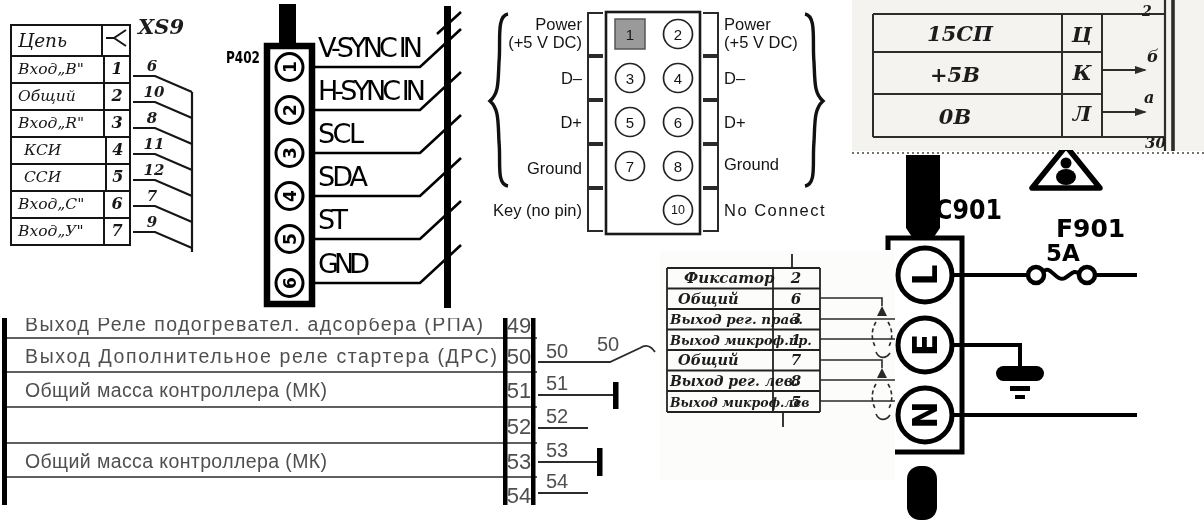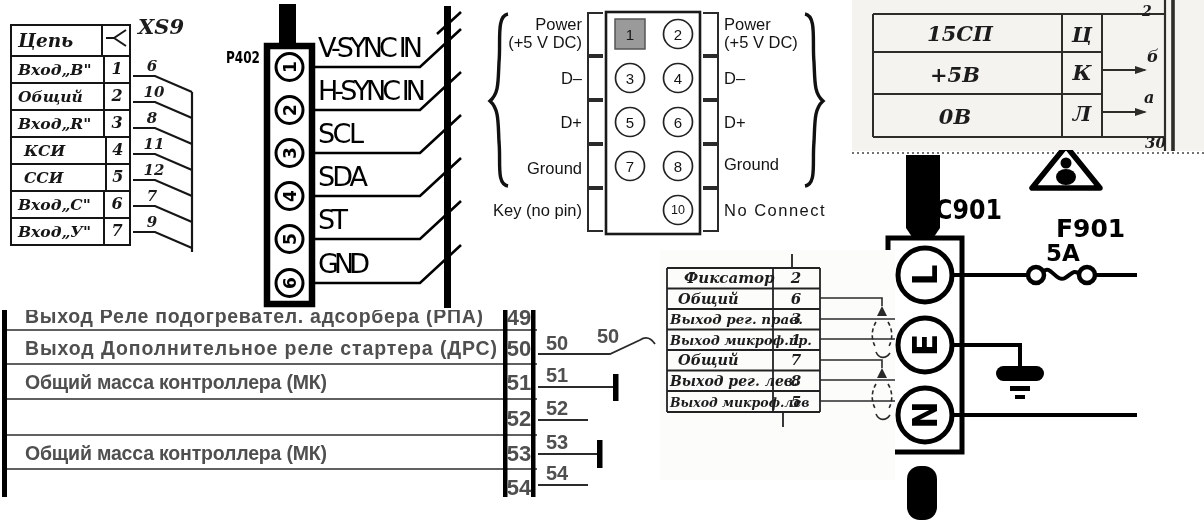--- a/index.html
+++ b/index.html
@@ -13,21 +13,21 @@
   
   .cad{font-family:"Liberation Sans",sans-serif;fill:#4f4f4f;color:#4f4f4f;}
   
   .blk{font-family:"DejaVu Sans",sans-serif;font-weight:bold;fill:#000;}
   .lbl{font-family:"Liberation Sans",sans-serif;fill:#141414;}
   
   .xs9-table{left:10px;top:24px;width:117px;border:2.5px solid #151515;background:#fff;}
   .xs9-row{display:flex;border-bottom:2.5px solid #151515;}
   .xs9-row:last-child{border-bottom:none;}
   .xs9-name{width:86px;border-right:2.5px solid #151515;padding:2px 12px 0 6px;
-            font-family:"DejaVu Serif",serif;font-style:italic;font-weight:bold;
+            font-family:"DejaVu Serif",serif;font-style:italic;font-weight:normal;
             font-size:15.5px;color:#161616;height:23px;line-height:21px;white-space:nowrap;overflow:hidden;}
   .xs9-pin{width:28px;text-align:center;font-family:"DejaVu Serif",serif;font-style:italic;
            font-weight:bold;font-size:16px;color:#161616;height:23px;line-height:23px;}
   .xs9-head .xs9-name{font-size:18.5px;height:27px;line-height:25px;}
   .xs9-head .xs9-pin{height:27px;line-height:27px;}
 </style>
 </head>
 <body>
 
 <div id="page">
@@ -258,21 +258,21 @@
       <circle cx="75" cy="265" r="27"></circle>
     </g>
     <g class="blk" font-size="33" text-anchor="middle">
       <text x="75" y="125" transform="rotate(-90 75 125)" dominant-baseline="central">L</text>
       <text x="75" y="195" transform="rotate(-90 75 195)" dominant-baseline="central">E</text>
       <text x="75" y="265" transform="rotate(-90 75 265)" dominant-baseline="central">N</text>
     </g>
     <rect x="57" y="316" width="30" height="54" rx="13" fill="#000"></rect>
   </svg>
 
-  <div class="abs" style="left:0;top:310px;width:660px;height:190px;overflow:hidden;font-weight:bold;">
+  <div class="abs" style="left:0;top:318px;width:660px;height:190px;overflow:hidden;">
     <svg width="660" height="190" viewBox="0 0 660 190">
       <rect x="2" y="0" width="5" height="187" fill="#000"></rect>
       <g stroke="#2b2b2b" stroke-width="1.7" fill="none">
         <path d="M7,20 H537"></path>
           <path d="M7,54 H537"></path>
           <path d="M7,89 H537"></path>
           <path d="M7,125 H537"></path>
           <path d="M7,159 H537"></path>
       </g>
       <rect x="503" y="0" width="4.5" height="187" fill="#000"></rect>

